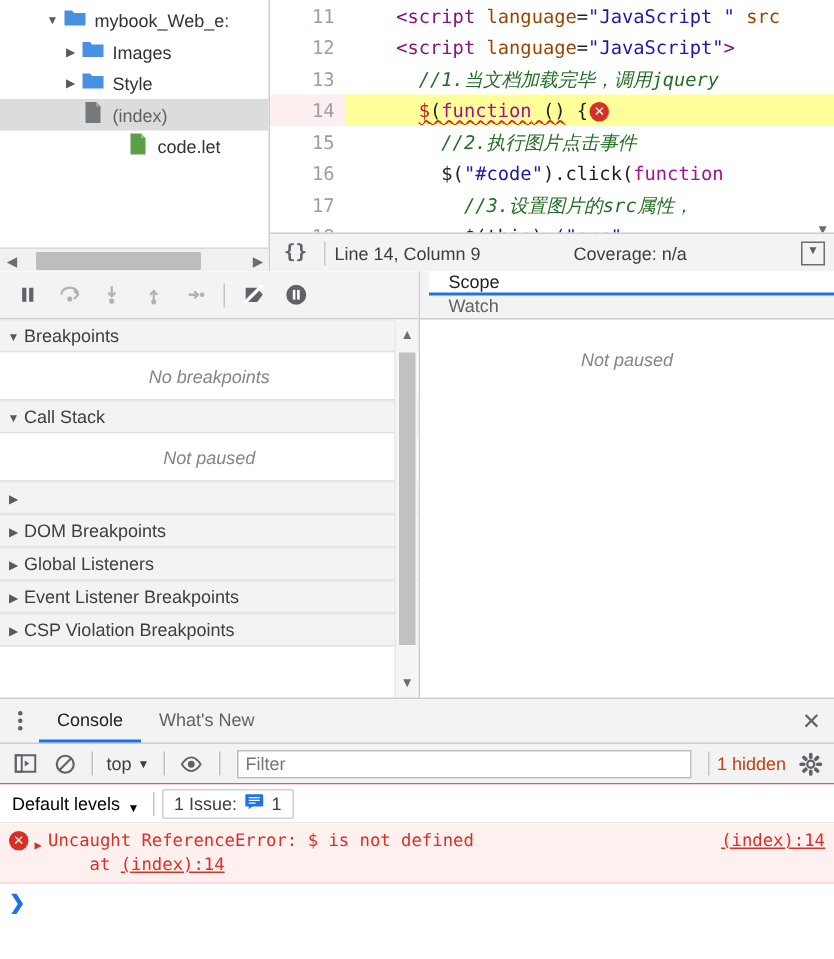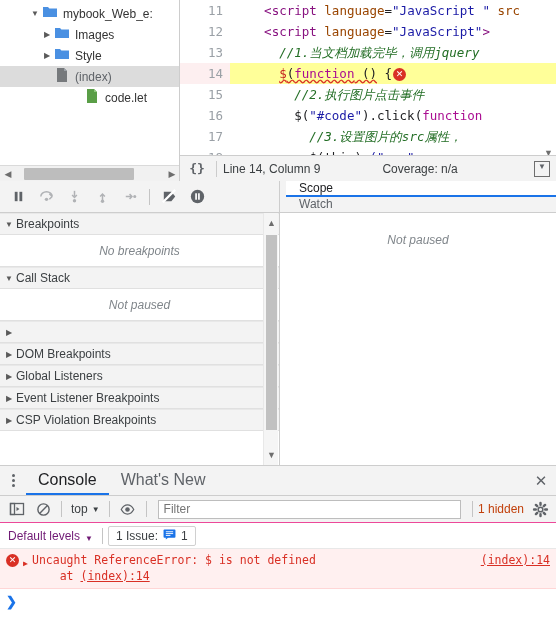--- a/index.html
+++ b/index.html
@@ -204,21 +204,21 @@
   .drawer-tabs {
     height: 30px; background: #f3f3f3; border-bottom: 1px solid #cdcdcd;
     display: flex; align-items: stretch;
   }
   .kebab {
     width: 26px; display: flex; flex-direction: column; align-items: center;
     justify-content: center; gap: 2px; cursor: pointer;
   }
   .kebab span { width: 3px; height: 3px; border-radius: 50%; background: #5f6368; display:block; }
   .dtab {
-    padding: 0 12px; display: flex; align-items: center; font-size: 16px;
+    padding: 0 12px; display: flex; align-items: center; font-size: 12px;
     color: #5f6368; cursor: pointer; border-bottom: 2px solid transparent;
   }
   .dtab.active { color: #202124; border-bottom-color: #1a73e8; }
   .drawer-close {
     margin-left: auto; width: 30px; display: flex; align-items: center;
     justify-content: center; color: #5f6368; font-size: 15px; cursor: pointer;
   }
 
   .con-toolbar {
     height: 27px; background: #f3f3f3; border-bottom: 1px solid #ec4899;
@@ -241,21 +241,21 @@
   }
   .hidden-count { font-size: 12px; color: #c2410c; margin-right: 4px; white-space: nowrap; }
   .gear { width: 24px; display: flex; align-items: center; justify-content: center; cursor: pointer; }
 
   .con-levels {
     height: 26px; background: #fff; border-bottom: 1px solid #e8e8e8;
     display: flex; align-items: center; padding: 0 4px;
   }
   .levels-sel {
     display: flex; align-items: flex-end; gap: 5px; font-size: 12px;
-    color: #701a75; cursor: pointer; padding: 0 4px;
+    color: #000000; cursor: pointer; padding: 0 4px;
   }
   .issues-btn {
     display: flex; align-items: center; gap: 5px; font-size: 12px;
     color: #3c4043; border: 1px solid #d0d0d0; border-radius: 2px;
     padding: 2px 7px; cursor: pointer; background: #fff;
   }
 
   .con-msgs { background: #fff; }
   .con-err {
     background: #fff0f0; border-bottom: 1px solid #ffd6d6;

